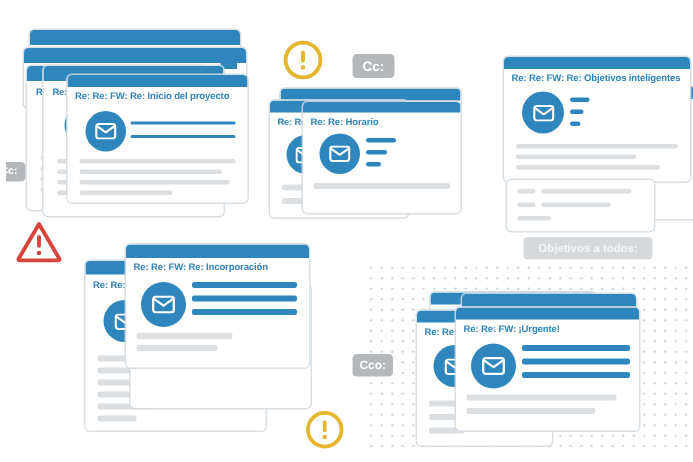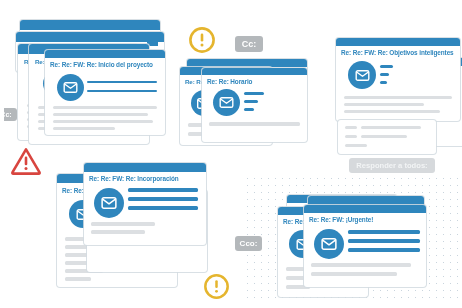--- a/index.html
+++ b/index.html
@@ -250,21 +250,21 @@
   </div>
 
   <div class="warnC" style="left:199px;top:273px;width:27px;height:27px;">
     <svg width="27" height="27" viewBox="0 0 28 28">
       <circle cx="14" cy="14" r="11.6" fill="none" stroke="#e5b52e" stroke-width="2.6"></circle>
       <rect x="12.7" y="7.6" width="2.6" height="8" rx="1.3" fill="#e5b52e"></rect>
       <circle cx="14" cy="19" r="1.5" fill="#e5b52e"></circle>
     </svg>
   </div>
 
-  <div class="badge faint" style="left:345px;top:158px;width:86px;height:15px;font-size:7.6px;">Responder a todos:</div>
+  <div class="badge faint" style="left:345px;top:158px;width:86px;height:15px;font-size:7.6px;">Objetivos a todos:</div>
 
   <div class="badge" style="left:231px;top:236px;width:27px;height:15px;font-size:8px;">Cco:</div>
 
   <div class="card" style="left:283px;top:195px;width:110px;height:16px;">
     <div class="bar" style="height:8px;"></div>
   </div>
   <div class="card" style="left:304px;top:196px;width:116px;height:20px;">
     <div class="bar" style="height:10px;"></div>
   </div>
 

